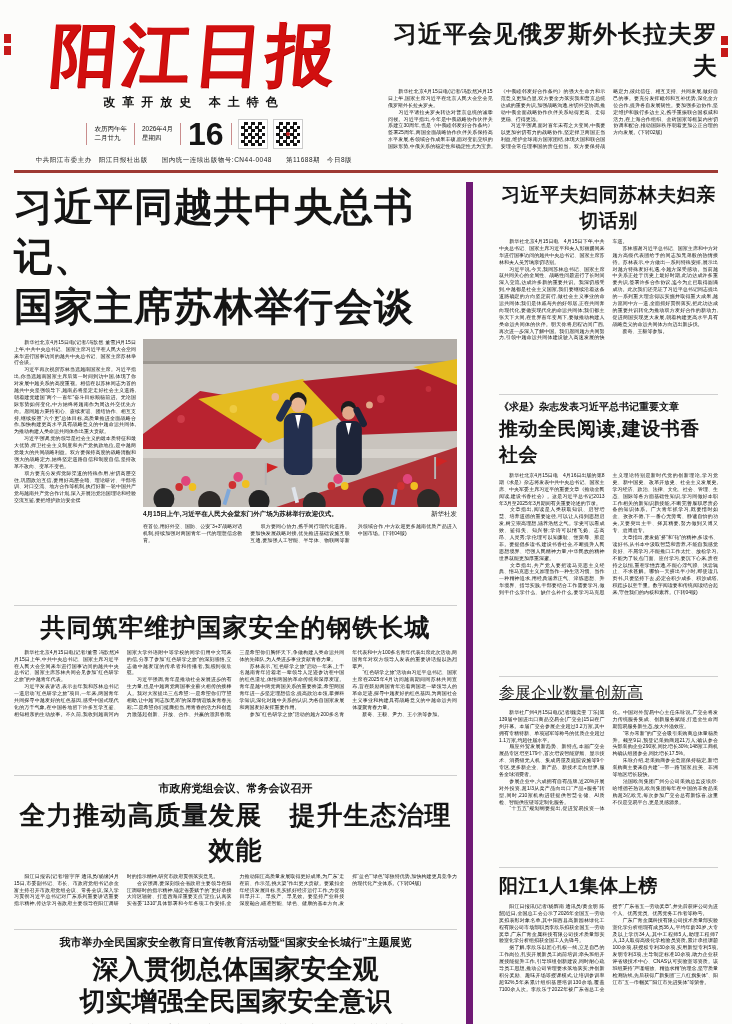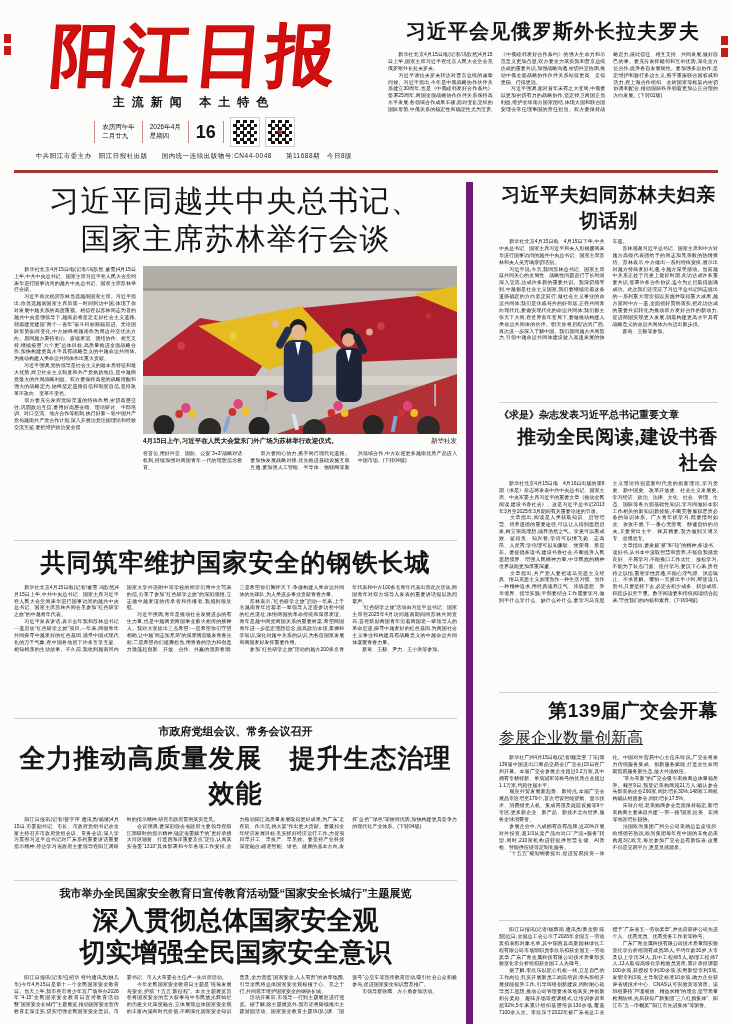--- a/index.html
+++ b/index.html
@@ -21,64 +21,64 @@
   .m-left { width:360px; text-align:center; }
   .brand {
     font-family:"DejaVu Serif", serif; font-weight:bold; color:#d10f0f;
     font-size:68px; line-height:1.02; letter-spacing:4px;
     transform:skewX(-5deg); margin-top:8px; text-shadow:1px 1px 0 #b00;
   }
   .slogan { font-size:12px; font-weight:bold; letter-spacing:7px; margin-top:5px; }
   .date-row { display:flex; align-items:center; justify-content:center; gap:7px; margin-top:7px; }
   .date-cell { font-size:6.5px; line-height:1.45; color:#222; text-align:center; }
   .vsep { width:1px; height:22px; background:#c98d8d; }
-  .day-num { font-size:18px; font-weight:bold; line-height:1; }
+  .day-num { font-size:32px; font-weight:bold; line-height:1; }
   .qr { position:relative; width:28px; height:28px; border:2px solid #fff; outline:1px solid #ccc;
         background:repeating-conic-gradient(#141414 0% 25%, #ffffff 0% 50%) 0 0/7px 7px; }
   .qr .dot { position:absolute; inset:10px; background:#c61a1a; border-radius:50%; }
   .pub-line { font-size:6.5px; margin-top:6px; color:#222; letter-spacing:.5px; }
 
   .m-right { flex:1; padding-left:14px; padding-top:6px; }
-  .hl-lavrov { font-size:20px; font-weight:900; text-align:center; letter-spacing:1px; }
+  .hl-lavrov { font-size:24px; font-weight:900; text-align:right; letter-spacing:1px; }
 
   
   .body-text {
     font-size:5px; line-height:1.38; text-align:justify; color:#111;
     white-space:pre-line; overflow:hidden; column-gap:8px;
   }
   .cols-2 { column-count:2; } .cols-3 { column-count:3; } .cols-4 { column-count:4; }
 
   .rule { height:3px; background:#9e3a33; margin:8px 0 9px; }
 
   
   .main { display:flex; align-items:stretch; }
   .col-left { flex:1; padding-right:9px; }
   .col-right { width:252px; border-left:7px solid #701a75; padding-left:26px; }
 
-  .sect { border-top:1px solid #cfcfcf; margin-top:16px; padding-top:5px; }
-
-  .hl-xl { font-size:30px; font-weight:400; text-align:center; line-height:1.28; white-space:pre-line; letter-spacing:1px; }
+  .sect { border-top:1px solid #cfcfcf; margin-top:8px; padding-top:5px; }
+
+  .hl-xl { font-size:39px; font-weight:700; line-height:1.28; white-space:pre-line; letter-spacing:1px; }
   .hl-youth { font-size:25px; font-weight:900; text-align:center; letter-spacing:1px; margin-bottom:5px; }
   .hl-sec { font-size:26px; font-weight:900; text-align:center; line-height:1.25; white-space:pre-line; margin:3px 0 5px; }
   .hl-gov { font-size:26px; font-weight:900; text-align:center; margin:2px 0 5px; letter-spacing:1px; }
   .kicker { font-size:11px; font-weight:bold; text-align:center; }
 
   .summit-row { display:flex; margin-top:7px; height:258px; overflow:hidden; }
   .summit-left { width:122px; }
   .summit-left .body-text { height:258px; }
   .summit-right { flex:1; padding-left:7px; display:flex; flex-direction:column; }
   .photo { width:100%; height:168px; display:block; background:#c9c4be; }
   .caption-row { display:flex; justify-content:space-between; align-items:baseline; margin:3px 0 4px; }
   .caption { font-size:6.5px; font-weight:bold; }
   .credit { font-size:6.5px; }
   .strip { height:58px; }
 
   
   .hl-md { font-size:19px; font-weight:900; text-align:center; letter-spacing:.5px; margin-bottom:4px; }
-  .hl-md.left { text-align:right; }
+  .hl-md.left { text-align:left; }
   .subhead { font-size:16px; margin:1px 0 5px; color:#222;text-decoration:underline; }
   .kicker-sm { font-size:10px; font-weight:bold; text-align:left; margin-bottom:2px; }
 
   .farewell-body { height:148px; }
   .qiushi-body { height:196px; }
   .fair-body { height:150px; }
   .award-body { height:106px; }
   .youth-body { height:118px; }
   .security-body { height:56px; }
   .gov-body { height:48px; }
@@ -97,21 +97,21 @@
       <span></span>
     </div>
   <div class="corner right">
       <span></span>
       <span></span>
     </div>
 
   <div class="masthead">
     <div class="m-left">
       <div class="brand">阳江日报</div>
-      <div class="slogan">主流新闻 本土特色</div>
+      <div class="slogan">改革开放史 本土特色</div>
       <div class="date-row">
         <div class="vsep"></div>
         <div class="date-cell body-text" style="font-size:6.5px;column-count:1;white-space:pre-line">农历丙午年
 二月廿九</div>
         <div class="vsep"></div>
         <div class="date-cell body-text" style="font-size:6.5px;column-count:1;white-space:pre-line">2026年4月
 星期四</div>
         <div class="vsep"></div>
         <div class="day-num">16</div>
         <div class="vsep"></div>
@@ -265,32 +265,32 @@
       <div class="sect">
         <div class="kicker-sm">《求是》杂志发表习近平总书记重要文章</div>
         <div class="hl-md left">推动全民阅读,建设书香社会</div>
         <div class="body-text cols-2 qiushi-body">　　新华社北京4月15日电　4月16日出版的第8期《求是》杂志将发表中共中央总书记、国家主席、中央军委主席习近平的重要文章《推动全民阅读,建设书香社会》。这是习近平总书记2013年3月至2025年3月期间有关重要论述的节录。
 　　文章指出,阅读是人类获取知识、启智增慧、培养道德的重要途径,可以让人得到思想启发,树立崇高理想,涵养浩然之气。学史可以看成败、鉴得失、知兴替;学诗可以情飞扬、志高昂、人灵秀;学伦理可以知廉耻、懂荣辱、辨是非。要提倡多读书,建设书香社会,不断提升人民思想境界、增强人民精神力量,中华民族的精神世界就能更加厚重深邃。
 　　文章指出,共产党人要把读马克思主义经典、悟马克思主义原理当作一种生活习惯、当作一种精神追求,用经典涵养正气、淬炼思想、升华境界、指导实践,干部要结合工作需要学习,做到干什么学什么、缺什么补什么,要学习马克思主义理论特别是新时代党的创新理论,学习党史、新中国史、改革开放史、社会主义发展史,学习经济、政治、法律、文化、社会、管理、生态、国际等各方面基础性知识,学习同做好本职工作相关的新知识新技能,不断完善履职尽责必备的知识体系。广大青年抓学习,既要惜时如金、孜孜不倦,下一番心无旁骛、静谧自怡的功夫,又要突出主干、择其精要,努力做到又博又专、愈博愈专。
 　　文章指出,要发扬“挤”和“钻”的精神,多读书、读好书,从书本中汲取智慧和营养,不能自我感觉良好、不屑学习,不能推口工作太忙、放松学习,不能为了装点门面、应付学习,要沉下心来,贵在持之以恒,重在学懂弄通,不能心浮气躁、浅尝辄止、不求甚解。哪怕一天挤出半小时,即使读几页书,只要坚持下去,必定会积少成多、积沙成塔,积跬步以至千里。数字阅读要和传统阅读结合起来,守住我们的内核和素养。(下转04版)</div>
       </div>
 
       <div class="sect">
-        <div class="hl-md left">第139届广交会开幕</div>
         <div class="subhead">参展企业数量创新高</div>
         <div class="body-text cols-2 fair-body">　　新华社广州4月15日电(记者/魏奕雯 丁乐)第139届中国进出口商品交易会(广交会)15日在广州开幕。本届广交会参展企业超过3.2万家,其中拥有专精特新、单项冠军等称号的优质企业超过1.1万家,均超往届水平。
 　　顺应外贸发展新趋势、新特点,本届广交会展品专区增至179个,首次增设智能穿戴、显示技术、消费级无人机、集成房屋及庭院设施等9个专区,更多新企业、新产品、新技术走向世界,服务全球消费者。
 　　参展企业中,六成拥有自有品牌,近20%开展对外投资,超1/3从卖产品向出口“产品+服务”转型,同时,210家机构进驻提供智慧仓储、AI质检、智能供应链等定制化服务。
 　　“十五五”规划纲要提出,促进贸易投资一体化。中国对外贸易中心主任朱咏说,广交会将发力传统服务集成、创新服务赋能,打造全生命周期贸易服务新生态,放大外溢效应。
 　　“常办常新”的广交会吸引采购商总体量稳质升。截至9日,预登记采购商超21万人;确认参会头部采购企业290家,同比增长30%;148家工商机构确认组团参会,同比增长17.5%。
 　　朱咏介绍,老采购商参会意愿保持稳定,新增采购商主要来自共建“一带一路”国家,拉美、非洲等地区增长较快。
 　　法国欧尚集团广州分公司采购总监皮埃尔·哈维德芒热说,欧尚集团每年在中国的非食品采购超3亿欧元,每次参加广交会总有新惊喜,这里不仅是交易平台,更是灵感源泉。</div>
       </div>
 
       <div class="sect">
+        <div class="hl-md left">阳江1人1集体上榜</div>
         <div class="body-text cols-2 award-body">　　阳江日报讯(记者/杨辉南 通讯员/黄金明 陈韶)近日,全国总工会公示了2026年全国五一劳动奖拟表彰对象名单,其中阳西县高新园林绿化工程有限公司市场部职员李欣乐拟获全国五一劳动奖章,广东广青金属科技有限公司技术质量部实验室化学分析组拟获全国工人先锋号。
 　　据了解,李欣乐以匠心扎根一线,立足自己的工作岗位,扎实开展新员工岗前培训;牵头班组开展技能提升工作,引导班组创新建设,同时耐心疏导员工思想,推动公司管理要求落地落实;并创新积分奖励、趣味开场等授课模式,让培训参训率超92%,5年来累计组织基层培训130余场,覆盖7100余人次。李欣乐于2022年被广东省总工会授予“广东省五一劳动奖章”,并先后获评公司先进个人、优秀党员、优秀党务工作者等称号。
 　　广东广青金属科技有限公司技术质量部实验室化学分析组现有成员36人,平均年龄30岁,大专及以上学历34人,其中工程师5人,助理工程师7人,13人取得高级化学检验员资质,累计承担课题100余项,获授权专利30余项,实用新型专利5项,发明专利3项,主导制定标准10余项,助力企业获评省级技术中心、CNAS认可实验室等资质。该班组秉持“严谨细致、精益求精”的理念,坚守质量检测防线,先后获得广新集团“三八红旗集体”、阳江市“五一巾帼奖”“阳江市先进集体”等荣誉。</div>
       </div>
     </div>
   </div>
 
   <div class="page-footer">
     
     

